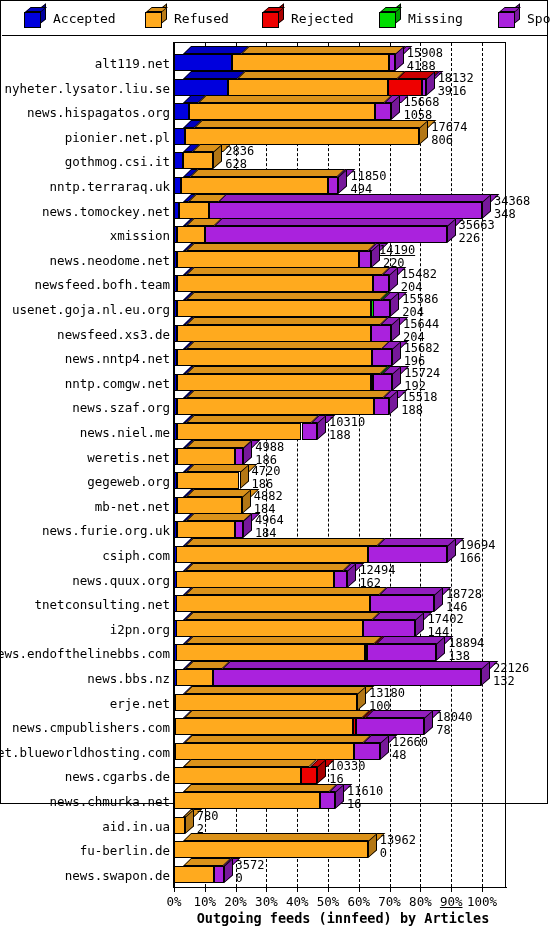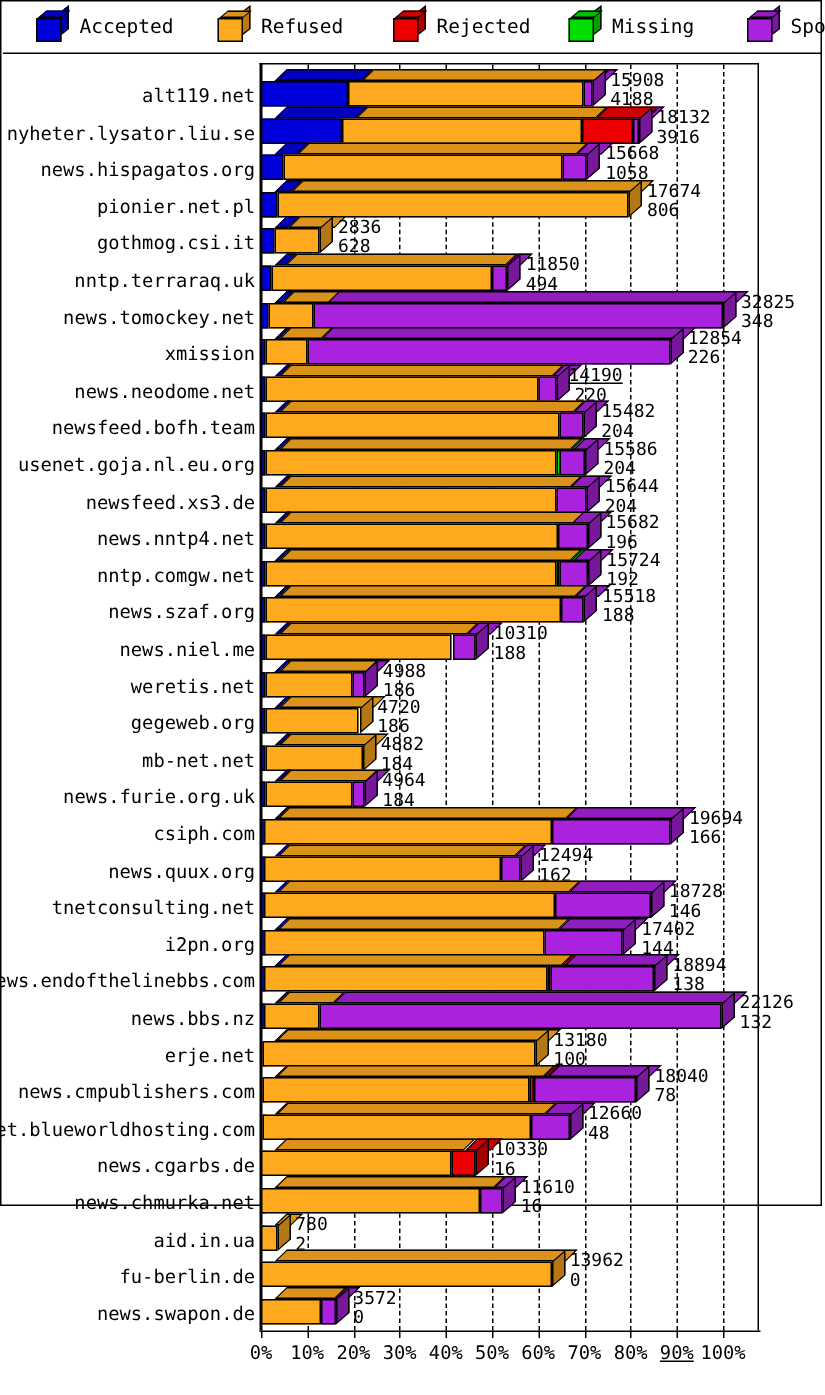--- a/index.html
+++ b/index.html
@@ -133,20 +133,21 @@
         <div class="xlab" style="left: 185.8px;">60%</div>
         <div class="xtick" style="left: 216.6px;"></div>
         <div class="xlab" style="left: 216.6px;">70%</div>
         <div class="xtick" style="left: 247.4px;"></div>
         <div class="xlab" style="left: 247.4px;">80%</div>
         <div class="xtick" style="left: 278.2px;"></div>
         <div class="xlab" style="left: 278.2px; text-decoration: underline;">90%</div>
         <div class="xtick" style="left: 309px;"></div>
         <div class="xlab" style="left: 309px;">100%</div>
       </div>
+    <div id="xtitle">Outgoing feeds (innfeed) by Articles</div>
   <div class="rowlabel" style="top: 20px; right: 378px; width: 400px;">alt119.net</div>
       <div style="position: absolute; left: 172px; top: 35px; width: 0px; height: 0px;"></div>
       <div class="seg" style="left: 172px; top: 18px; width: 58.1195px; background: rgb(0, 0, 221);"></div>
       <div class="segtop" style="left: 181px; top: 10px; width: 58.1195px; background: rgb(0, 0, 190);"></div>
       <div class="seg" style="left: 230.119px; top: 18px; width: 156.817px; background: rgb(255, 170, 30);"></div>
       <div class="segtop" style="left: 239.119px; top: 10px; width: 156.817px; background: rgb(219, 146, 26);"></div>
       <div class="seg" style="left: 386.937px; top: 18px; width: 5.8286px; background: rgb(170, 34, 221);"></div>
       <div class="segtop" style="left: 395.937px; top: 10px; width: 5.8286px; background: rgb(146, 29, 190);"></div>
       <div class="segside" style="left: 392.765px; top: 18px; background: rgb(119, 24, 155);"></div>
       <div class="val" style="left: 404.765px; top: 11px;">15908</div>
@@ -206,32 +207,32 @@
       <div class="val" style="left: 348.45px; top: 147px;">494</div>
       <div class="rowlabel" style="top: 167.6px; right: 378px; width: 400px;">news.tomockey.net</div>
       <div style="position: absolute; left: 172px; top: 182.6px; width: 0px; height: 0px;"></div>
       <div class="seg" style="left: 172px; top: 165.6px; width: 4.82941px; background: rgb(0, 0, 221);"></div>
       <div class="segtop" style="left: 181px; top: 157.6px; width: 4.82941px; background: rgb(0, 0, 190);"></div>
       <div class="seg" style="left: 176.829px; top: 165.6px; width: 30.5308px; background: rgb(255, 170, 30);"></div>
       <div class="segtop" style="left: 185.829px; top: 157.6px; width: 30.5308px; background: rgb(219, 146, 26);"></div>
       <div class="seg" style="left: 207.36px; top: 165.6px; width: 272.64px; background: rgb(170, 34, 221);"></div>
       <div class="segtop" style="left: 216.36px; top: 157.6px; width: 272.64px; background: rgb(146, 29, 190);"></div>
       <div class="segside" style="left: 480px; top: 165.6px; background: rgb(119, 24, 155);"></div>
-      <div class="val" style="left: 492px; top: 158.6px;">32825</div>
+      <div class="val" style="left: 492px; top: 158.6px;">34368</div>
       <div class="val" style="left: 492px; top: 171.6px;">348</div>
       <div class="rowlabel" style="top: 192.2px; right: 378px; width: 400px;">xmission</div>
       <div style="position: absolute; left: 172px; top: 207.2px; width: 0px; height: 0px;"></div>
       <div class="seg" style="left: 172px; top: 190.2px; width: 3.13634px; background: rgb(0, 0, 221);"></div>
       <div class="segtop" style="left: 181px; top: 182.2px; width: 3.13634px; background: rgb(0, 0, 190);"></div>
       <div class="seg" style="left: 175.136px; top: 190.2px; width: 27.7552px; background: rgb(255, 170, 30);"></div>
       <div class="segtop" style="left: 184.136px; top: 182.2px; width: 27.7552px; background: rgb(219, 146, 26);"></div>
       <div class="seg" style="left: 202.892px; top: 190.2px; width: 241.637px; background: rgb(170, 34, 221);"></div>
       <div class="segtop" style="left: 211.892px; top: 182.2px; width: 241.637px; background: rgb(146, 29, 190);"></div>
       <div class="segside" style="left: 444.529px; top: 190.2px; background: rgb(119, 24, 155);"></div>
-      <div class="val" style="left: 456.529px; top: 183.2px;">12854</div>
+      <div class="val" style="left: 456.529px; top: 183.2px;">35663</div>
       <div class="val" style="left: 456.529px; top: 196.2px;">226</div>
       <div class="rowlabel" style="top: 216.8px; right: 378px; width: 400px;">news.neodome.net</div>
       <div style="position: absolute; left: 172px; top: 231.8px; width: 0px; height: 0px;"></div>
       <div class="seg" style="left: 172px; top: 214.8px; width: 3.05308px; background: rgb(0, 0, 221);"></div>
       <div class="segtop" style="left: 181px; top: 206.8px; width: 3.05308px; background: rgb(0, 0, 190);"></div>
       <div class="seg" style="left: 175.053px; top: 214.8px; width: 181.797px; background: rgb(255, 170, 30);"></div>
       <div class="segtop" style="left: 184.053px; top: 206.8px; width: 181.797px; background: rgb(219, 146, 26);"></div>
       <div class="seg" style="left: 356.85px; top: 214.8px; width: 12.0735px; background: rgb(170, 34, 221);"></div>
       <div class="segtop" style="left: 365.85px; top: 206.8px; width: 12.0735px; background: rgb(146, 29, 190);"></div>
       <div class="segside" style="left: 368.923px; top: 214.8px; background: rgb(119, 24, 155);"></div>

